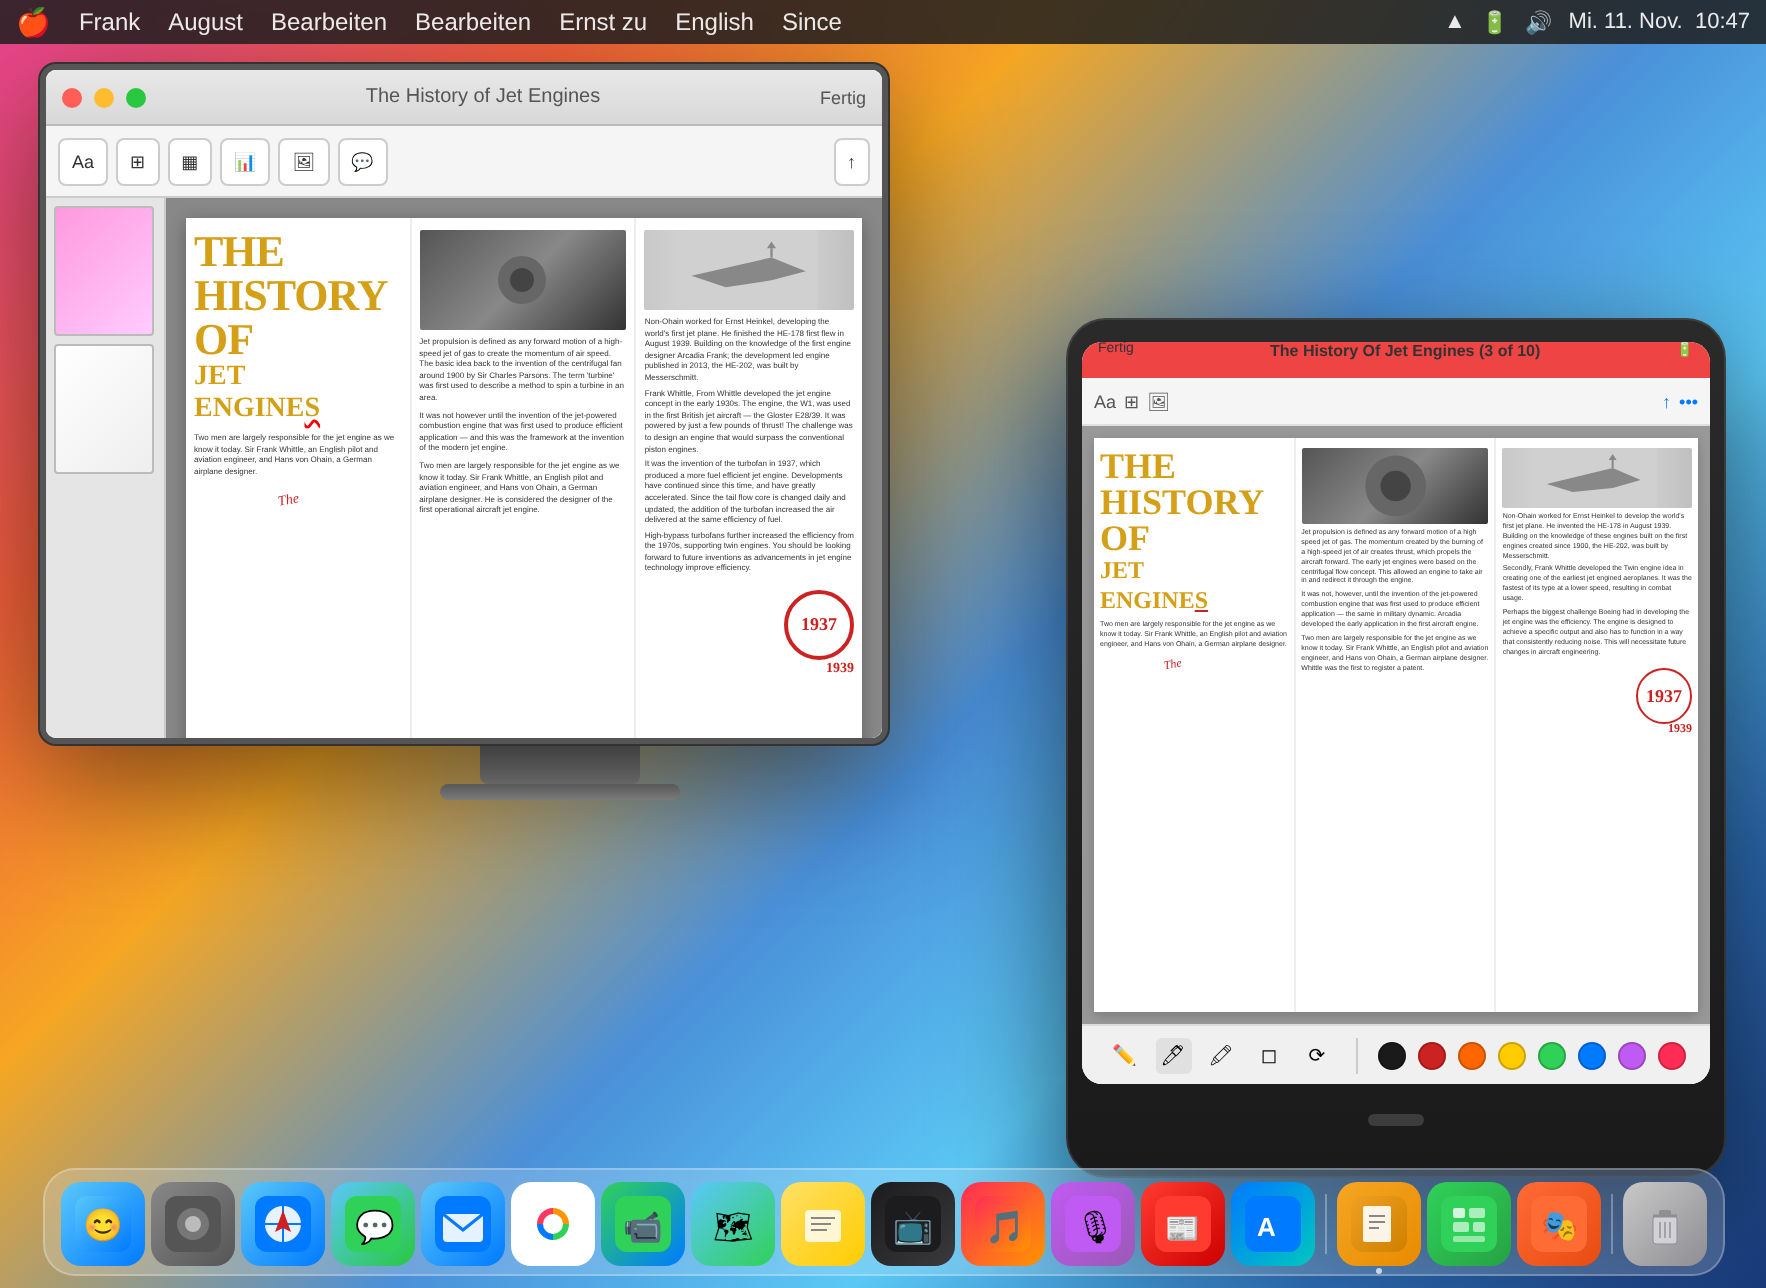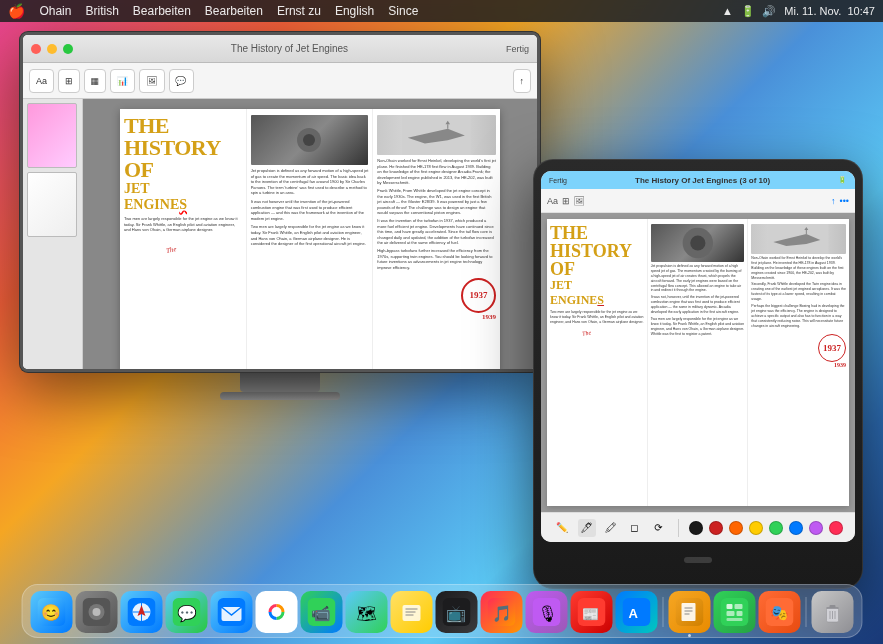--- a/index.html
+++ b/index.html
@@ -114,21 +114,21 @@
 
     
     .imac {
       position: absolute;
       top: 30px;
       left: 30px;
       width: 520px;
       height: 380px;
     }
     .imac-screen {
-      width: 520px;
+      width: 424px;
       height: 340px;
       background: #fff;
       border-radius: 8px;
       border: 3px solid #555;
       overflow: hidden;
       position: relative;
       box-shadow: 0 0 0 1px #333, 0 20px 60px rgba(0,0,0,0.5);
     }
     .imac-stand {
       width: 80px;
@@ -500,23 +500,23 @@
     
     .imac-stand-area {
       display: flex;
       flex-direction: column;
       align-items: center;
       margin-top: 0;
     }
 
     .ipad-status-bar {
       height: 18px;
-      background: #7dd3fc;
-      display: flex;
-      align-items: center;
+      background: #ef4444;
+      display: flex;
+      align-items: flex-start;
       justify-content: space-between;
       padding: 0 8px;
       font-size: 7px;
       color: #333;
       flex-shrink: 0;
       gap: 32px;
     }
 
     
     .di-finder { background: linear-gradient(135deg, #5ac8fa, #007aff); }
@@ -535,22 +535,22 @@
     .di-keynote { background: linear-gradient(135deg, #ff6b35, #e84b10); }
   </style>
 </head>
 <body>
 
 <div class="desktop">
 
   <div class="menubar">
     <div class="menubar-left">
       <span class="menubar-apple">🍎</span>
-      <span class="menubar-item">Ohain</span>
-      <span class="menubar-item">British</span>
+      <span class="menubar-item">Frank</span>
+      <span class="menubar-item">August</span>
       <span class="menubar-item">Bearbeiten</span>
       <span class="menubar-item">Bearbeiten</span>
       <span class="menubar-item">Ernst zu</span>
       <span class="menubar-item">English</span>
       <span class="menubar-item">Since</span>
     </div>
     <div class="menubar-right">
       <span class="menubar-icons">▲</span>
       <span class="menubar-icons">🔋</span>
       <span class="menubar-icons">🔊</span>

